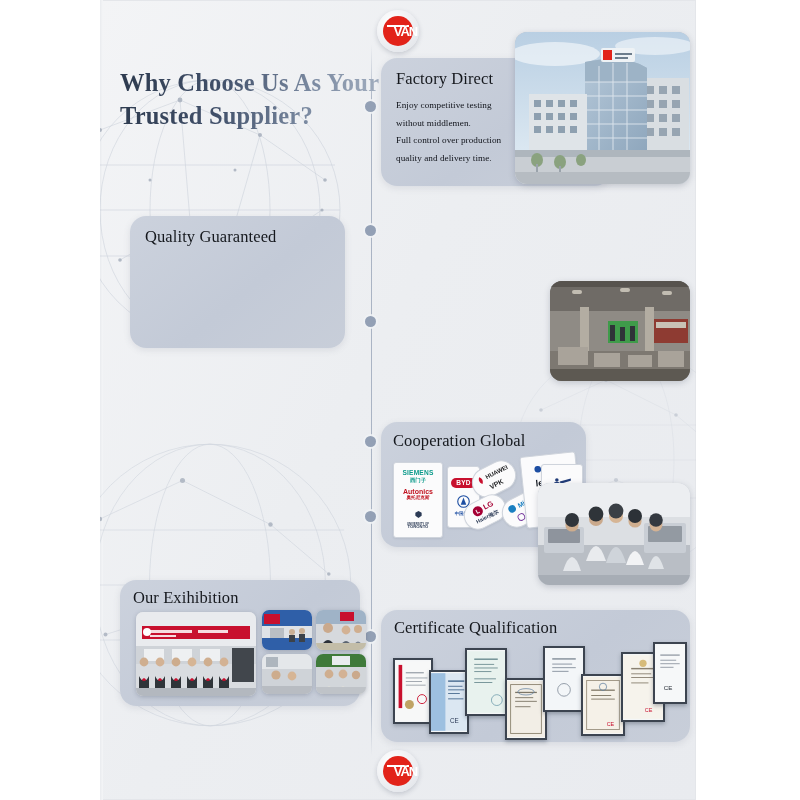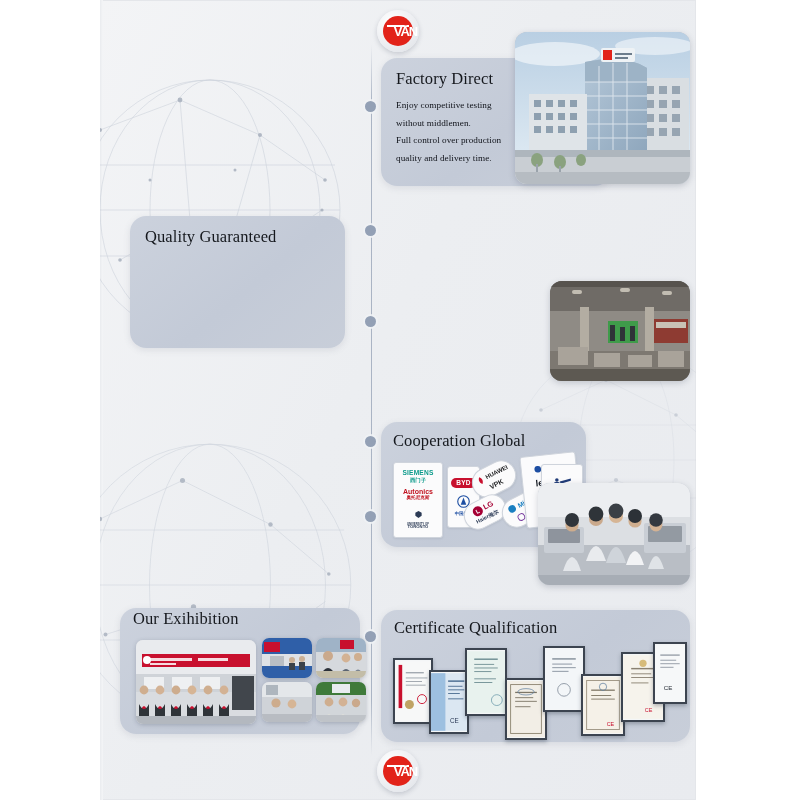--- a/index.html
+++ b/index.html
@@ -212,20 +212,22 @@
 
   <div id="timeline"></div>
   <div class="tl-dot" style="top:101px"></div>
   <div class="tl-dot" style="top:225px"></div>
   <div class="tl-dot" style="top:316px"></div>
   <div class="tl-dot" style="top:436px"></div>
   <div class="tl-dot" style="top:511px"></div>
   <div class="tl-dot" style="top:631px"></div>
 
   <div id="headline">
+    <div>Why Choose Us As Your</div>
+    <div>Trusted Supplier?</div>
   </div>
 
   <div class="card" style="left:281px; top:58px; width:230px; height:128px;">
     <h3>Factory Direct</h3>
     <p>
       <span>Enjoy competitive testing</span><br>
       <span>without middlemen.</span><br>
       <span>Full control over production</span><br>
       <span>quality and delivery time.</span>
     </p>
@@ -485,21 +487,21 @@
           <path d="M110 86 q8 -26 16 0z" fill="#dfe3e7"></path>
         <circle cx="118" cy="37" r="6.8" fill="#343940"></circle>
         <circle cx="34" cy="42" r="6.6" fill="#cdac8d"></circle>
           <path d="M25 88 q9 -28 18 0z" fill="#e3e6ea"></path>
         <circle cx="34" cy="37" r="7" fill="#30353b"></circle>
       </g>
       <rect y="92" width="152" height="10" fill="#a7adb5"></rect>
     </svg>
   </div>
 
-  <div class="card" style="left:20px; top:608px; width:240px; height:126px; padding:2px 10px 10px 13px;">
+  <div class="card" style="left:20px; top:580px; width:240px; height:126px; padding:9px 10px 10px 13px;">
     <h3 style="margin-bottom:4px;">Our Exihibition</h3>
 
     <div class="exh-cell" style="left:16px; top:32px; width:120px; height:84px;">
       <svg viewBox="0 0 120 84" preserveAspectRatio="none">
         <rect width="120" height="84" fill="#d9dce0"></rect>
         <rect width="120" height="34" fill="#e9ebee"></rect>
         <rect x="6" y="14" width="108" height="13" fill="#c8102e"></rect>
         <g fill="#ffffff" opacity=".85">
           <rect x="14" y="18" width="42" height="3"></rect>
             <rect x="62" y="18" width="30" height="3"></rect>

